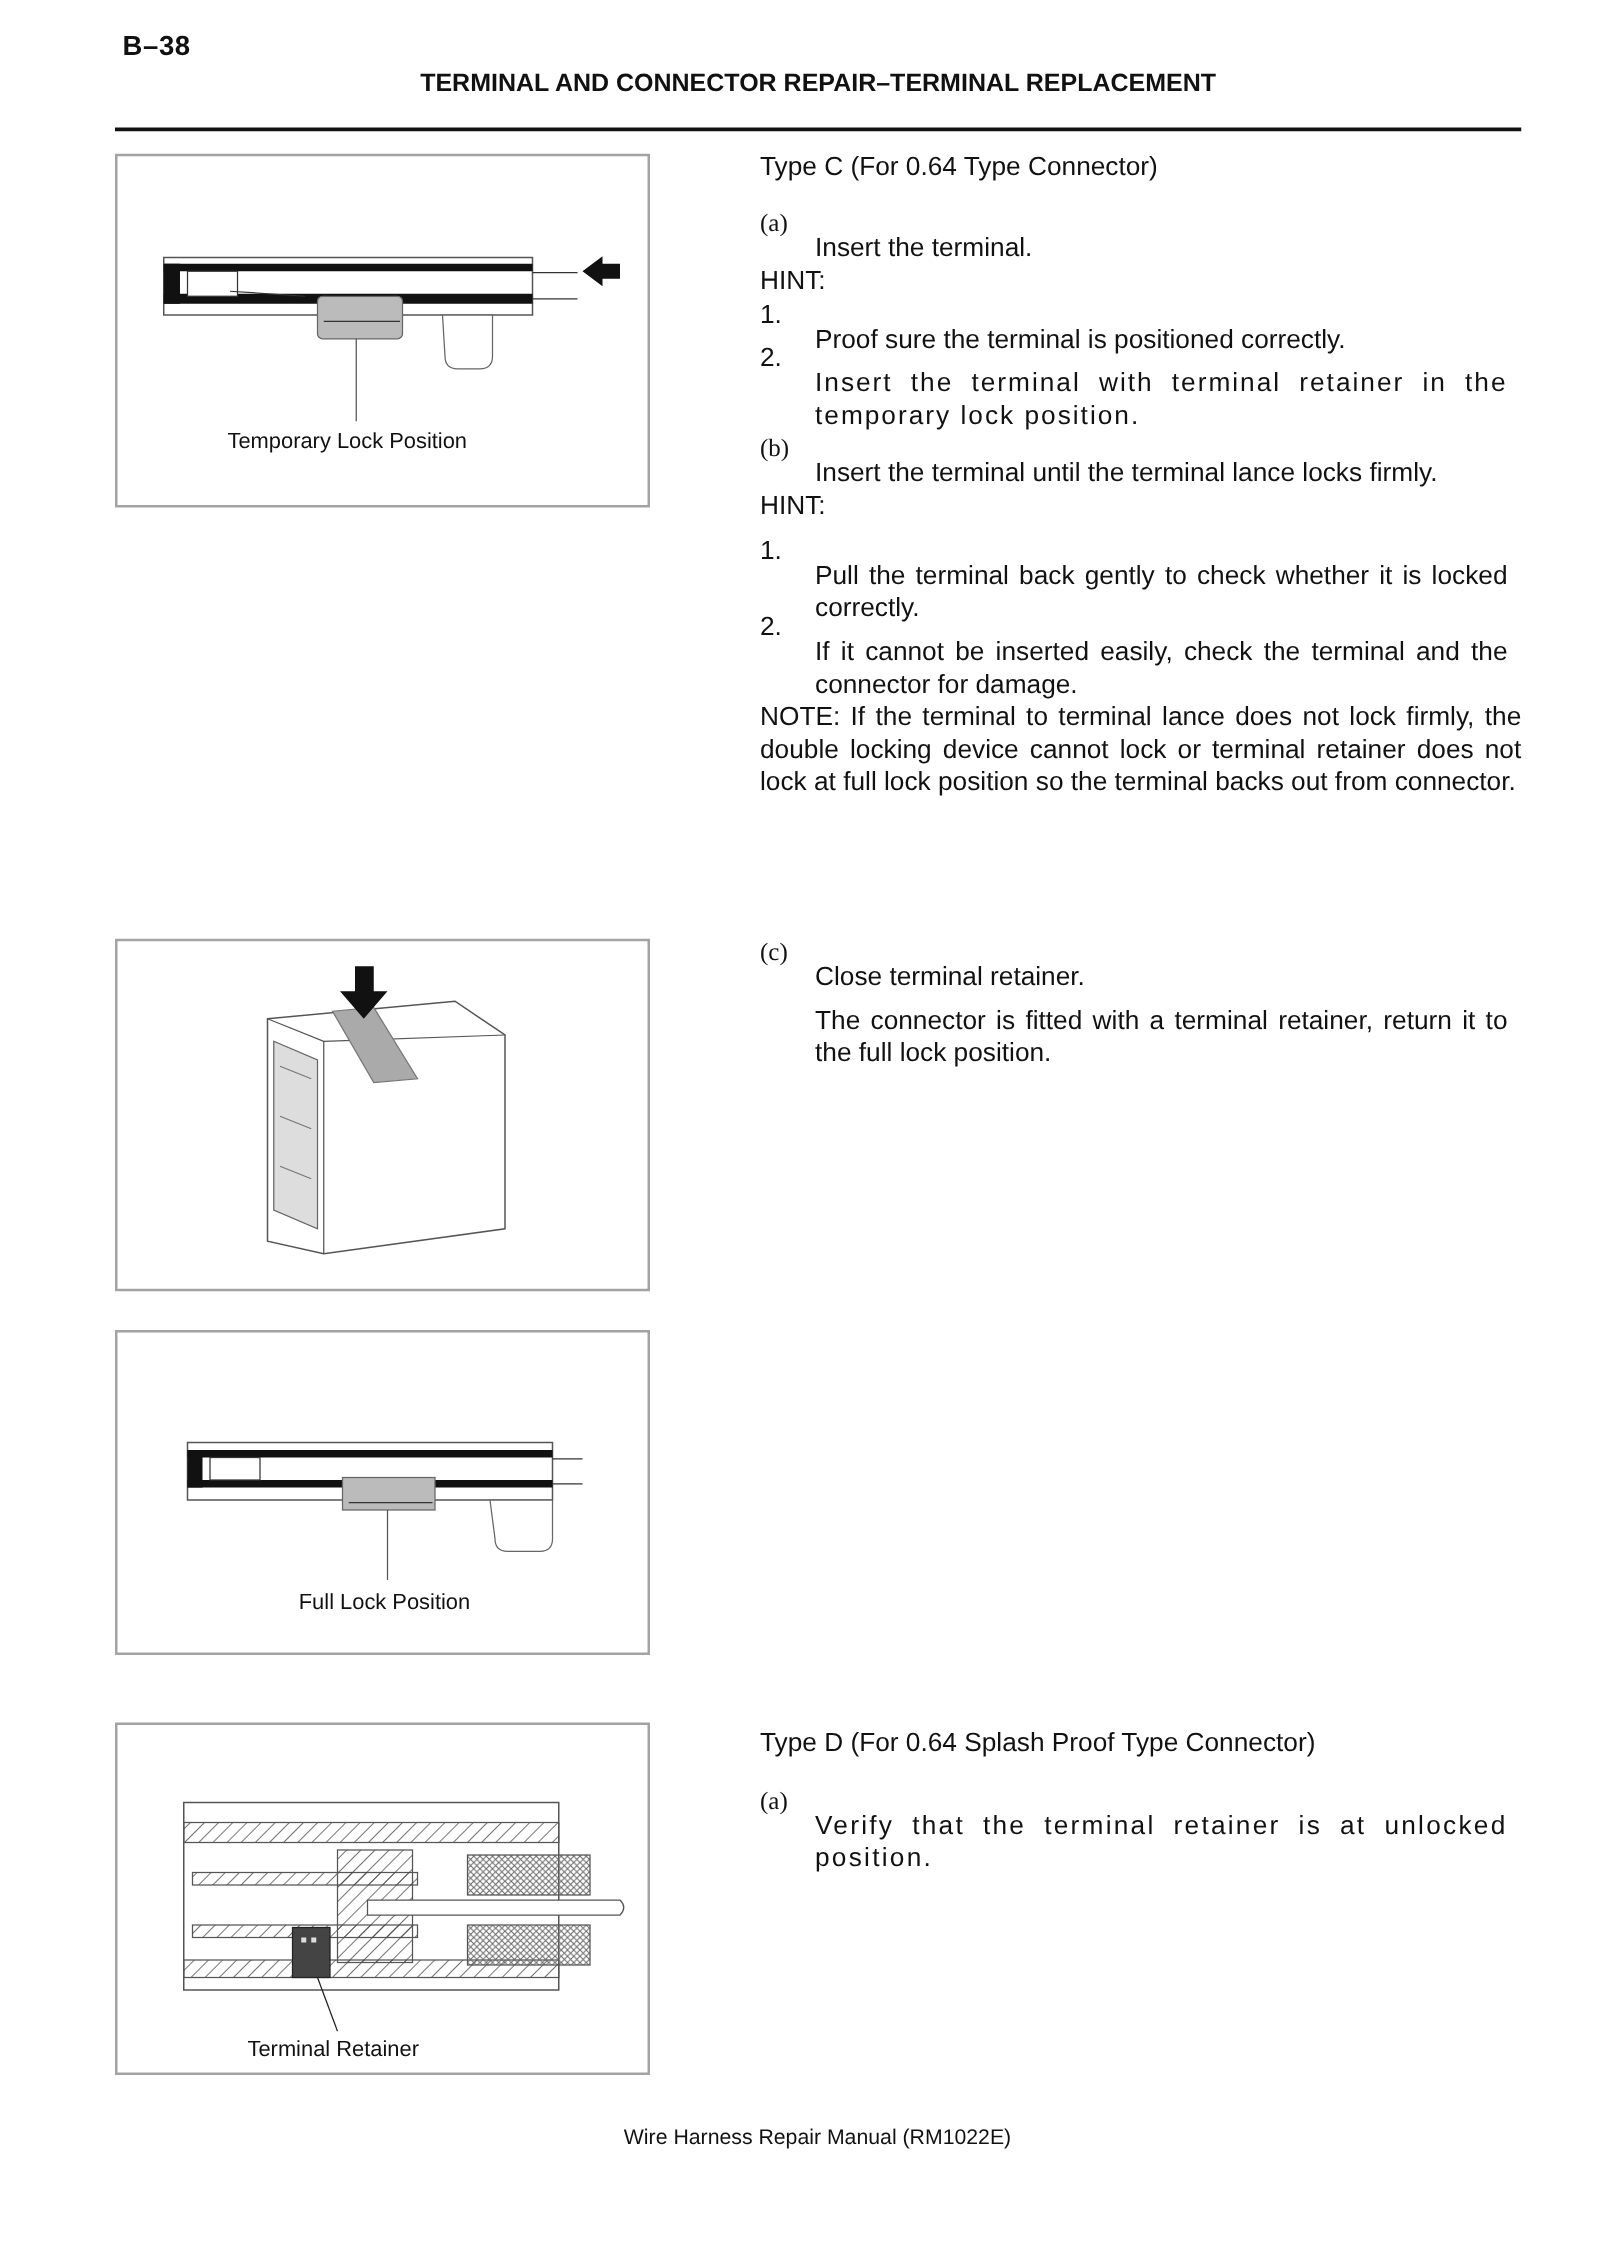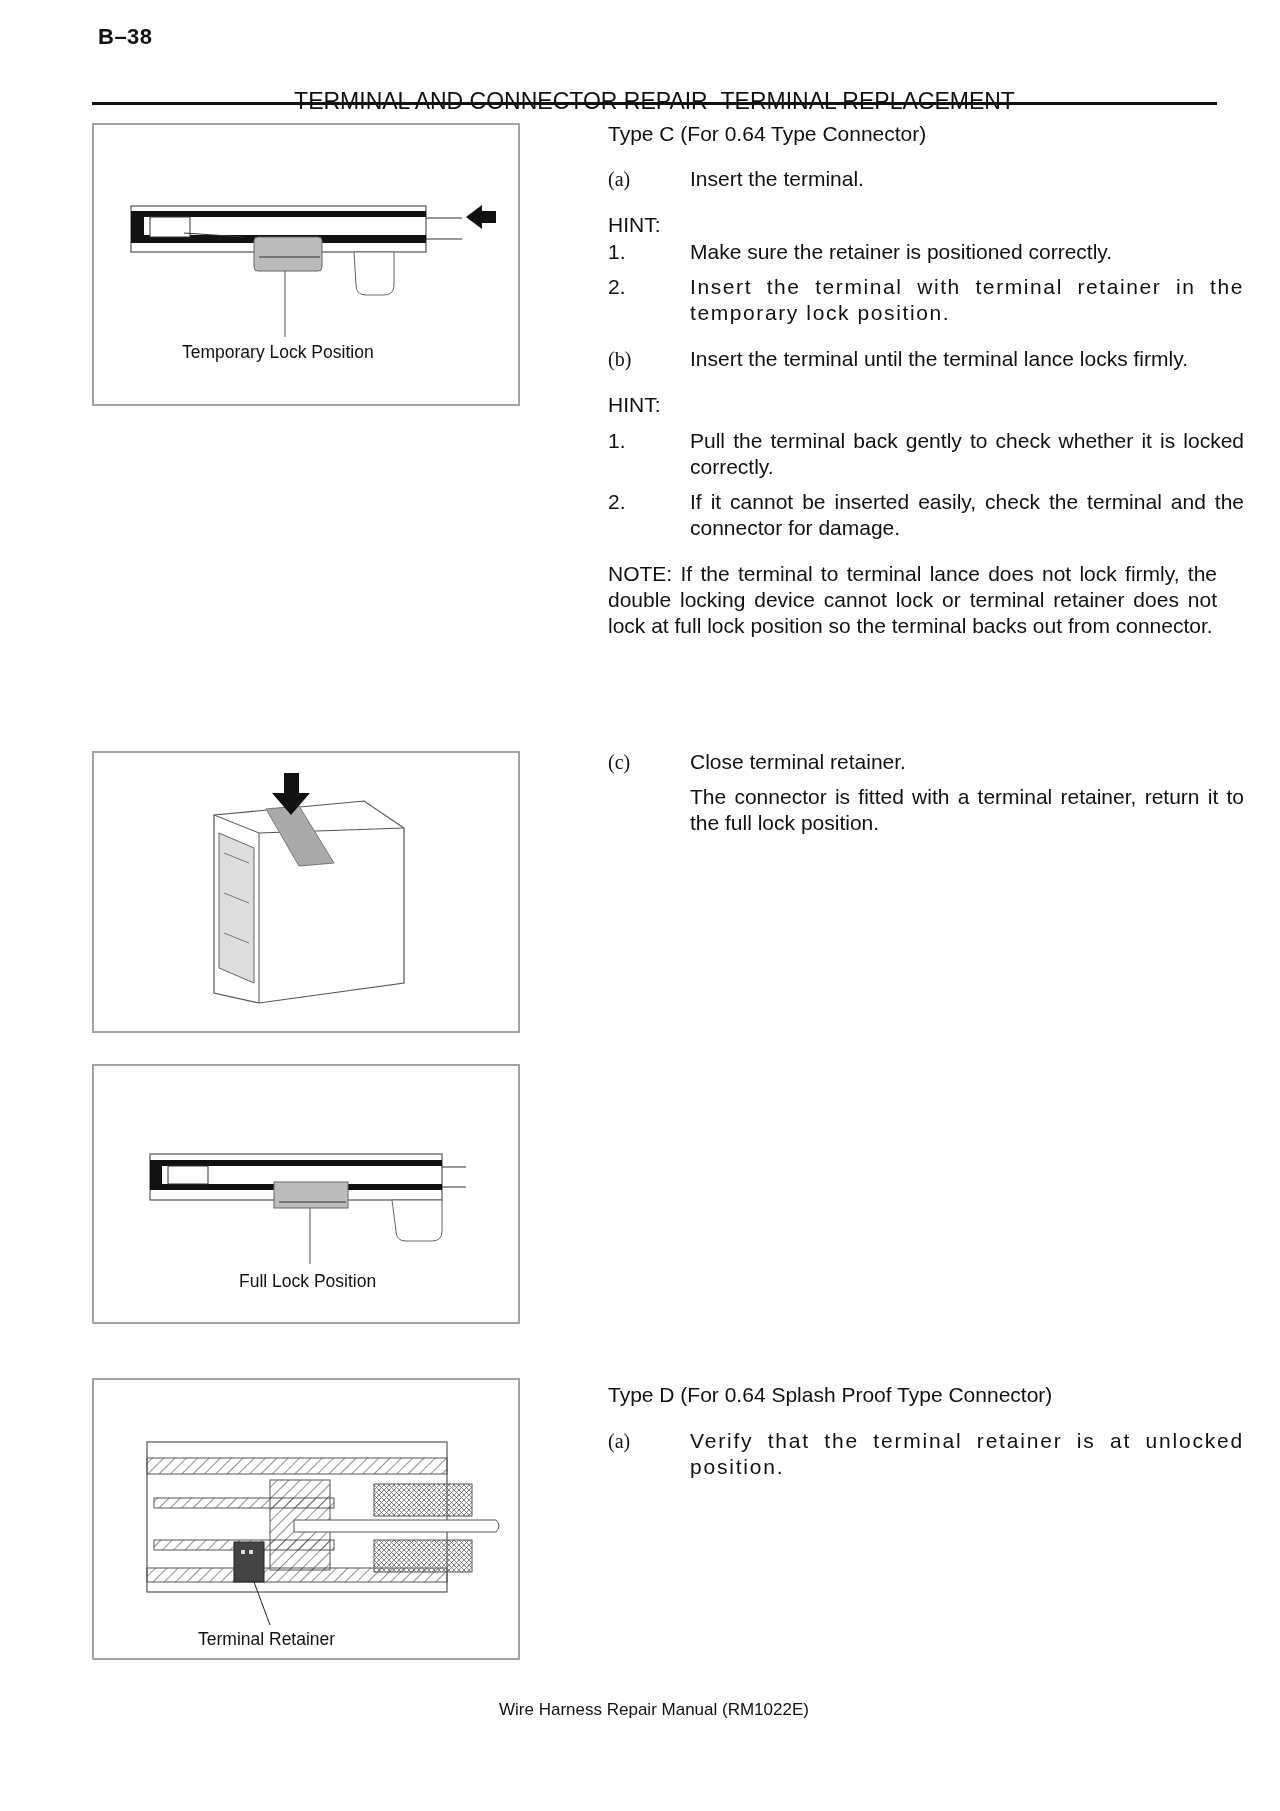--- a/index.html
+++ b/index.html
@@ -1,28 +1,28 @@
 <!DOCTYPE html>
 <html><head>
 <meta charset="utf-8">
 <style>
   html, body { margin:0; padding:0; background:#ffffff; }
   body { width:1280px; height:1811px; position:relative; overflow:hidden; color:#111; font-family:"Liberation Sans", sans-serif; }
   .abs { position:absolute;text-align:center; }
   .section-code { left:98px; top:24px; font-size:22px; font-weight:bold; letter-spacing:0.5px; }
-  .page-title { left:92px; width:1125px; top:88px; text-align:center; font-size:23px; font-weight:normal; }
+  .page-title { left:92px; width:1125px; top:56px; text-align:center; font-size:20px; font-weight:bold; }
   .rule { left:92px; width:1125px; top:102px; height:3px; background:#111; }
   .frame { left:92px; width:428px; border:2px solid #a3a3a3; box-sizing:border-box; background:#fff; }
   .frame svg { position:absolute; left:0; top:0; }
   .fig-label { position:absolute; font-size:17.5px; white-space:nowrap; }
   .txt { font-size:21px; line-height:26px; }
   .line { position:absolute; left:608px; white-space:nowrap; }
   .marker { position:absolute; left:608px; font-family:"Liberation Serif", serif; font-size:20px; }
   .num { position:absolute; left:608px; }
-  .item { position:absolute; left:690px; width:554px; text-align:justify; text-align-last:left; }
+  .item { position:absolute; left:652px; width:554px; text-align:justify; text-align-last:left;margin-top:20px; }
   .note { position:absolute; left:608px; width:609px; text-align:justify; text-align-last:left; }
   .footer { left:0; width:1308px; top:1700px; text-align:center; font-size:17px; }
   .page-num { left:82px; top:1836px; font-size:26px; }
 </style>
 </head>
 <body>
 
 <div class="abs section-code">B–38</div>
 <div class="abs page-title">TERMINAL AND CONNECTOR REPAIR–TERMINAL REPLACEMENT</div>
 <div class="abs rule"></div>
@@ -104,21 +104,21 @@
 </div>
 
 <div class="txt">
   <div class="line" style="top:121px;">Type C (For 0.64 Type Connector)</div>
 
   <div class="marker" style="top:166px;">(a)</div>
   <div class="item" style="top:166px;">Insert the terminal.</div>
 
   <div class="line" style="top:212px;">HINT:</div>
   <div class="num" style="top:239px;">1.</div>
-  <div class="item" style="top:239px;">Make sure the retainer is positioned correctly.</div>
+  <div class="item" style="top:239px;">Proof sure the terminal is positioned correctly.</div>
   <div class="num" style="top:274px;">2.</div>
   <div class="item" style="top:274px;letter-spacing:1.6px;">Insert the terminal with terminal retainer in the temporary lock position.</div>
 
   <div class="marker" style="top:346px;">(b)</div>
   <div class="item" style="top:346px;">Insert the terminal until the terminal lance locks firmly.</div>
 
   <div class="line" style="top:392px;">HINT:</div>
   <div class="num" style="top:428px;">1.</div>
   <div class="item" style="top:428px;">Pull the terminal back gently to check whether it is locked correctly.</div>
   <div class="num" style="top:489px;">2.</div>

